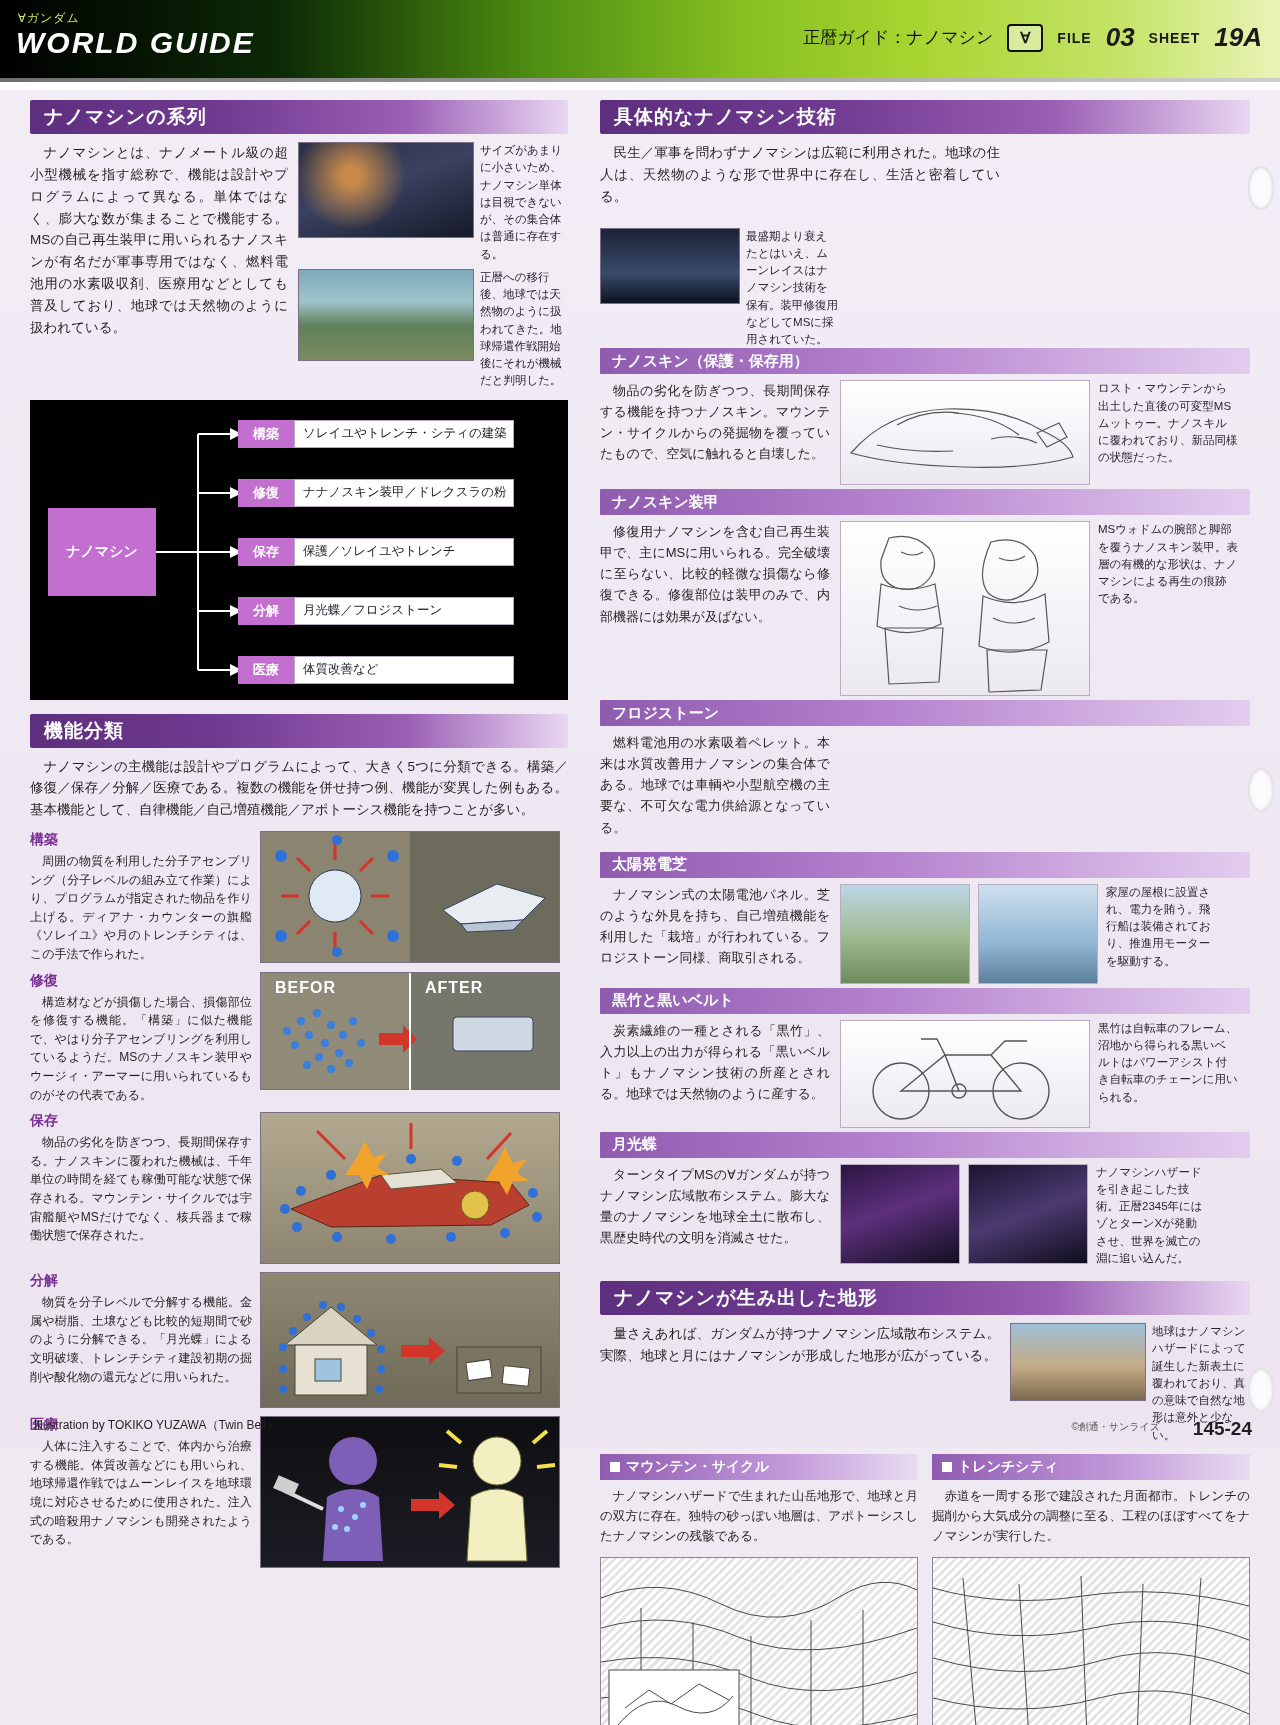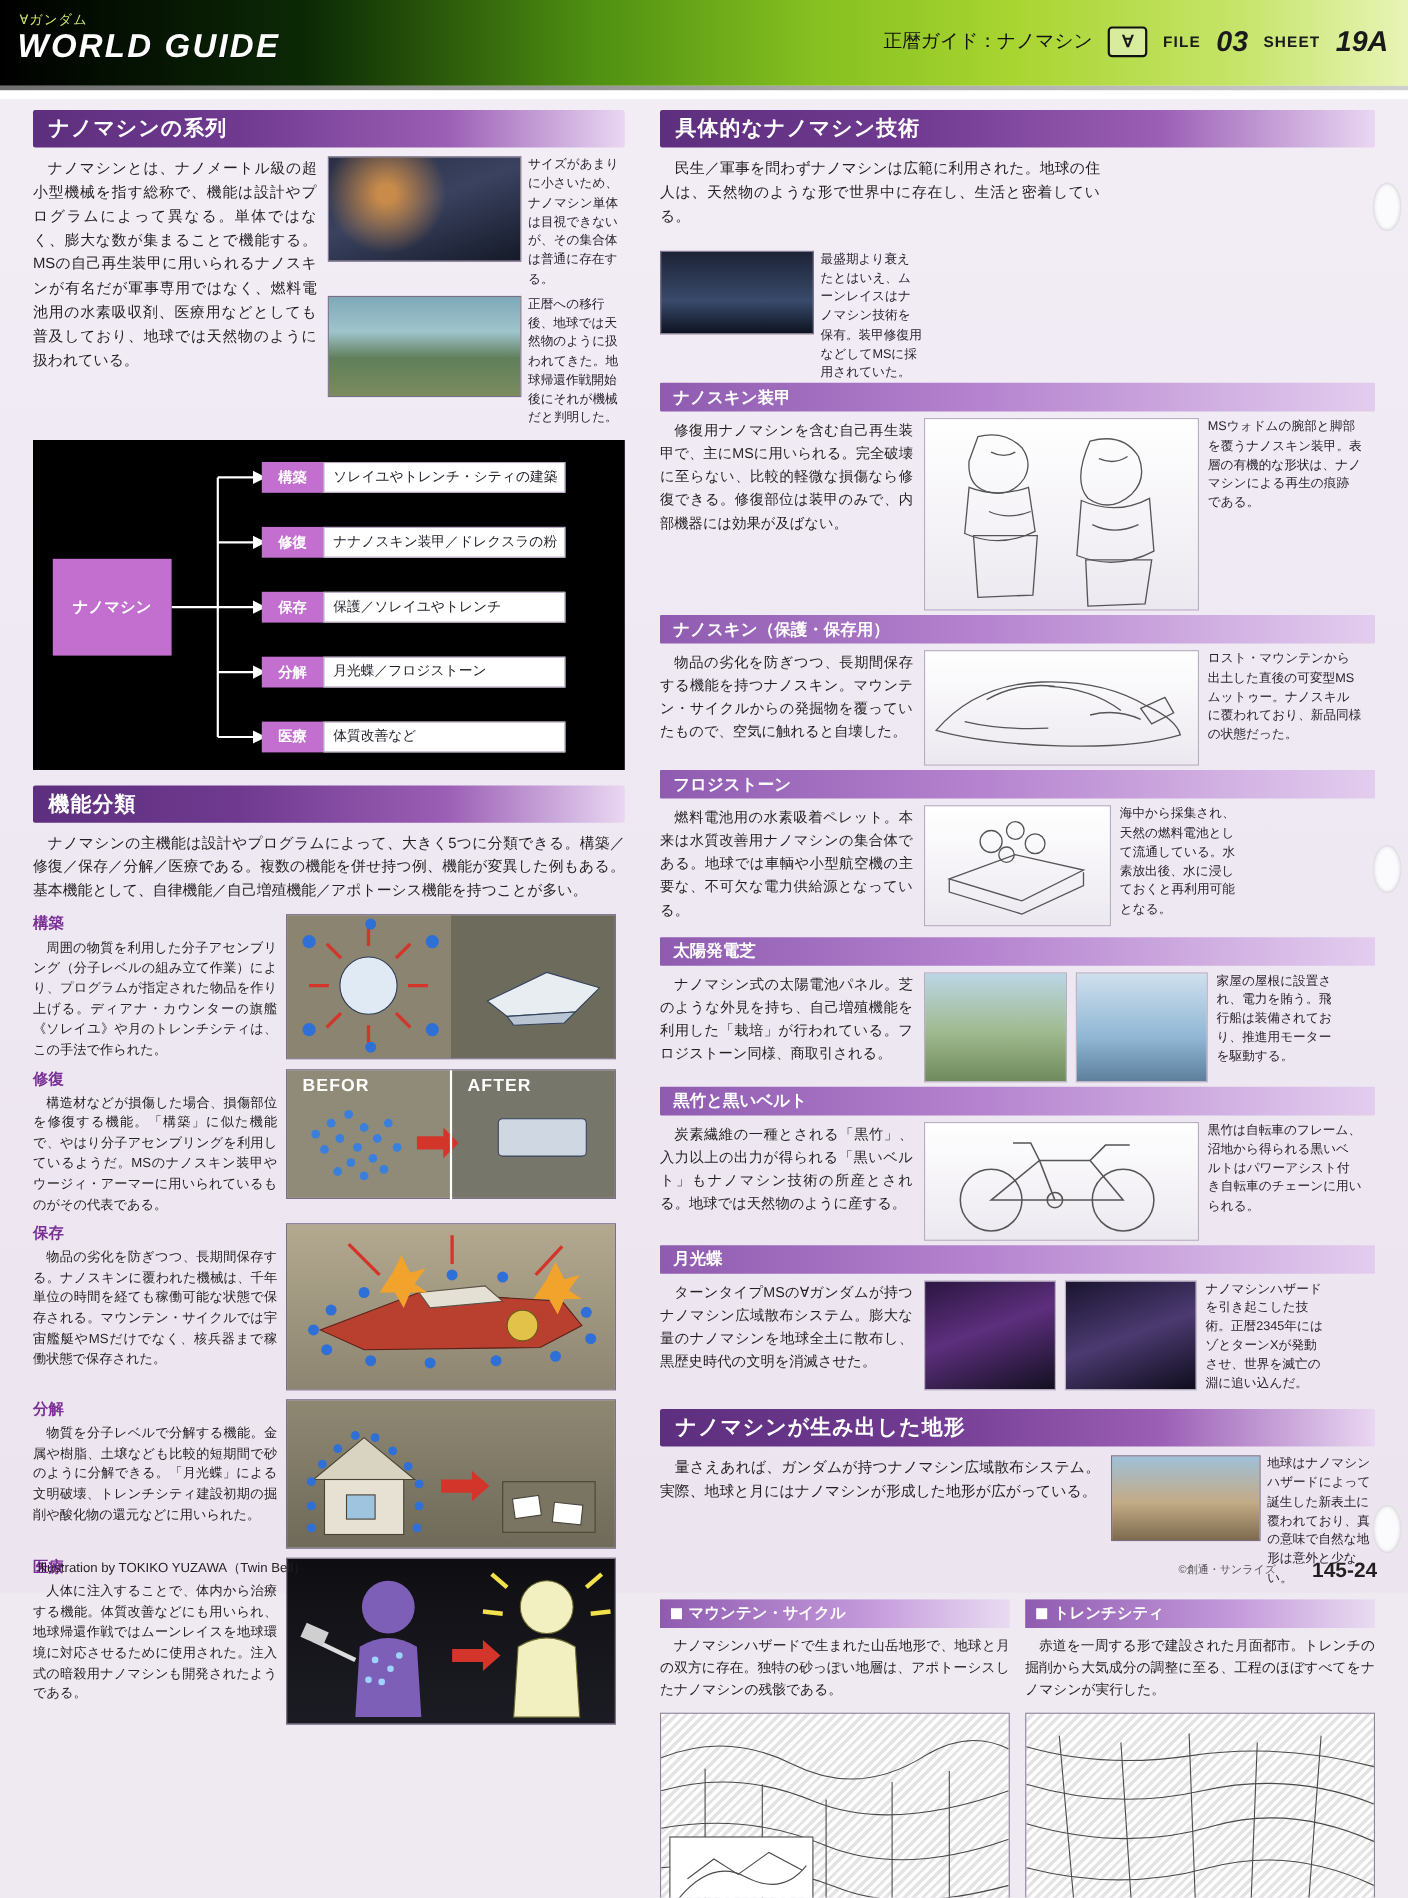--- a/index.html
+++ b/index.html
@@ -467,20 +467,44 @@
       <div class="rc-top-fig">
         <div style="display:flex;gap:6px;">
           <div class="ph tech" style="width:140px;height:76px;border:1px solid #7a6f86;"></div>
           <p class="cap" style="width:92px;">最盛期より衰えたとはいえ、ムーンレイスはナノマシン技術を保有。装甲修復用などしてMSに採用されていた。</p>
         </div>
       </div>
     </div>
 
     <div>
       <div class="sub-head">
+        <span>ナノスキン（保護・保存用）</span>
+      </div>
+      <div class="tech-row">
+        <div class="tech-text">
+          <p class="body" style="font-size:13px;">物品の劣化を防ぎつつ、長期間保存する機能を持つナノスキン。マウンテン・サイクルからの発掘物を覆っていたもので、空気に触れると自壊した。</p>
+        </div>
+        <div class="tech-art">
+          <div class="ph white" style="width:250px;height:105px;border:1px solid #b8aec2;">
+            <svg width="248" height="103">
+              <g fill="none" stroke="#555" stroke-width="1.2">
+                <path d="M10 72 q36 -42 96 -44 q56 -2 96 22 q26 12 30 26 q-40 12 -110 10 q-70 -2 -112 -14 z"></path>
+                <path d="M56 44 q28 -16 62 -12 M112 32 q40 2 66 22"></path>
+                <path d="M150 58 q24 -6 46 4 M36 64 q34 8 76 6"></path>
+                <path d="M196 52 l22 -10 l8 14 l-20 10 z"></path>
+              </g>
+            </svg>
+          </div>
+          <p class="cap tech-cap">ロスト・マウンテンから出土した直後の可変型MSムットゥー。ナノスキルに覆われており、新品同様の状態だった。</p>
+        </div>
+      </div>
+    </div>
+
+    <div>
+      <div class="sub-head">
         <span>ナノスキン装甲</span>
       </div>
       <div class="tech-row">
         <div class="tech-text">
           <p class="body" style="font-size:13px;">修復用ナノマシンを含む自己再生装甲で、主にMSに用いられる。完全破壊に至らない、比較的軽微な損傷なら修復できる。修復部位は装甲のみで、内部機器には効果が及ばない。</p>
         </div>
         <div class="tech-art">
           <div class="ph white" style="width:250px;height:175px;border:1px solid #b8aec2;">
             <svg width="248" height="173">
               <g fill="none" stroke="#555" stroke-width="1.2">
@@ -494,64 +518,25 @@
               </g>
             </svg>
           </div>
           <p class="cap tech-cap">MSウォドムの腕部と脚部を覆うナノスキン装甲。表層の有機的な形状は、ナノマシンによる再生の痕跡である。</p>
         </div>
       </div>
     </div>
 
     <div>
       <div class="sub-head">
-        <span>ナノスキン（保護・保存用）</span>
-      </div>
-      <div class="tech-row">
-        <div class="tech-text">
-          <p class="body" style="font-size:13px;">物品の劣化を防ぎつつ、長期間保存する機能を持つナノスキン。マウンテン・サイクルからの発掘物を覆っていたもので、空気に触れると自壊した。</p>
-        </div>
-        <div class="tech-art">
-          <div class="ph white" style="width:250px;height:105px;border:1px solid #b8aec2;">
-            <svg width="248" height="103">
-              <g fill="none" stroke="#555" stroke-width="1.2">
-                <path d="M10 72 q36 -42 96 -44 q56 -2 96 22 q26 12 30 26 q-40 12 -110 10 q-70 -2 -112 -14 z"></path>
-                <path d="M56 44 q28 -16 62 -12 M112 32 q40 2 66 22"></path>
-                <path d="M150 58 q24 -6 46 4 M36 64 q34 8 76 6"></path>
-                <path d="M196 52 l22 -10 l8 14 l-20 10 z"></path>
-              </g>
-            </svg>
-          </div>
-          <p class="cap tech-cap">ロスト・マウンテンから出土した直後の可変型MSムットゥー。ナノスキルに覆われており、新品同様の状態だった。</p>
-        </div>
-      </div>
-    </div>
-
-    <div>
-      <div class="sub-head">
         <span>フロジストーン</span>
       </div>
       <div class="tech-row">
         <div class="tech-text">
           <p class="body" style="font-size:13px;">燃料電池用の水素吸着ペレット。本来は水質改善用ナノマシンの集合体である。地球では車輌や小型航空機の主要な、不可欠な電力供給源となっている。</p>
-        </div>
-        <div class="tech-art">
-          <div class="ph white" style="width:170px;height:110px;border:1px solid #b8aec2;">
-            <svg width="168" height="108">
-              <g fill="none" stroke="#555" stroke-width="1.2">
-                <path d="M22 66 l60 -22 l62 14 l-56 28 z"></path>
-                <path d="M22 66 l0 12 l66 20 l56 -26 l0 -12"></path>
-                <circle cx="60" cy="32" r="10"></circle>
-                  <circle cx="82" cy="22" r="8"></circle>
-                  <circle cx="100" cy="34" r="9"></circle>
-                <circle cx="74" cy="44" r="7"></circle>
-              </g>
-            </svg>
-          </div>
-          <p class="cap tech-cap" style="width:110px;">海中から採集され、天然の燃料電池として流通している。水素放出後、水に浸しておくと再利用可能となる。</p>
         </div>
       </div>
     </div>
 
     <div>
       <div class="sub-head">
         <span>太陽発電芝</span>
       </div>
       <div class="tech-row">
         <div class="tech-text">

